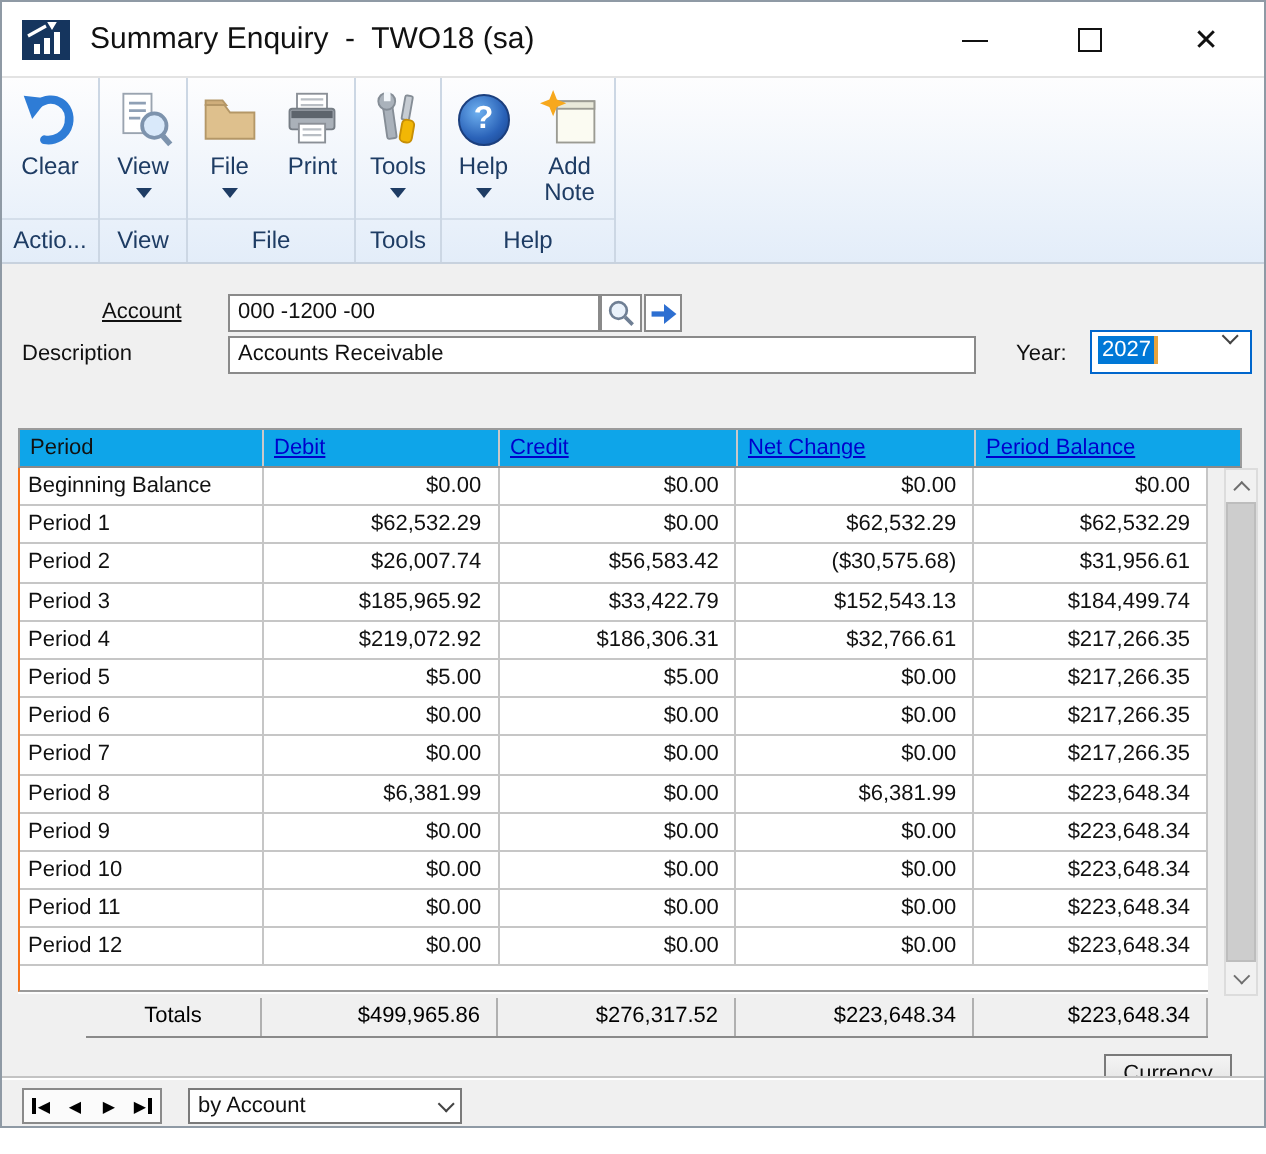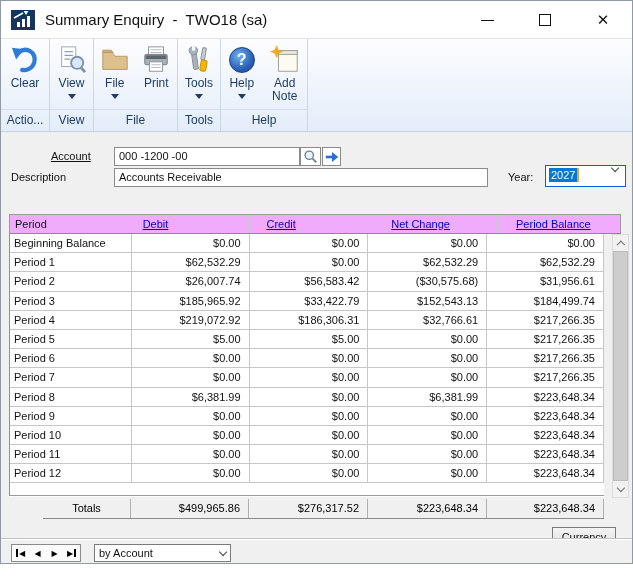--- a/index.html
+++ b/index.html
@@ -36,23 +36,23 @@
   .flabel.link { text-decoration:underline; }
   .field { position:absolute; background:#fff; border:1px solid #8a8a8a; font-size:11px; color:#111; padding:2px 4px; line-height:13px; }
   .sqbtn { position:absolute; background:#fff; border:1px solid #8a8a8a; display:flex; align-items:center; justify-content:center; cursor:default; }
   .year-dd { position:absolute; left:544px; top:33px; width:81px; height:22px; background:#fff; border:1px solid #0066cc; display:flex; align-items:flex-start; padding:2px 3px; }
   .year-sel { background:#0078d7; color:#fff; font-size:11px; padding:1px 2px; }
   .caret-bar { width:2px; height:14px; background:#e8a33d; }
   .chev { display:inline-block; border:solid #444; border-width:0 1.6px 1.6px 0; padding:2.6px; transform:rotate(45deg); margin-left:auto; margin-right:4px; margin-top:-3px; }
 
   
   .grid { position:absolute; left:8px; top:82px; width:612px; }
-  .thead { display:flex; width:612px; height:20px; background:#f0abfc; border:1px solid #9b9b9b; border-bottom:1px solid #8a8a8a; }
+  .thead { display:flex; width:612px; height:20px; background:#0ea5e9; border:1px solid #9b9b9b; border-bottom:1px solid #8a8a8a; }
   .th { font-size:11px; line-height:18px; padding-left:5px; border-right:1px solid #c9c9c9; color:#111; }
-  .th.link { color:#0000cc; text-decoration:underline;margin-left:12px; }
+  .th.link { color:#0000cc; text-decoration:underline; }
   .th:last-child { border-right:none; }
   .tbody { position:relative; width:595px; height:262px; background:#fff; border-left:1px solid #f97316; border-bottom:1px solid #9a9a9a; box-shadow:0 1px 0 #fdfdfd; overflow:hidden; }
   .trow { display:flex; height:19.2px; border-bottom:1px solid #c6c6c6; }
   .tcell { font-size:11px; line-height:18px; border-right:1px solid #c6c6c6; color:#111; white-space:nowrap; overflow:hidden; }
   .tcell.c0 { padding-left:4px; }
   .tcell.num { text-align:right; padding-right:8px; }
   .c0 { width:122px; } .c1 { width:118px; } .c2 { width:119px; } .c3 { width:119px; } .c4 { width:117px; }
   .th.c0{width:122px}.th.c1{width:118px}.th.c2{width:119px}.th.c3{width:119px}.th.c4{width:115px}
 
   

